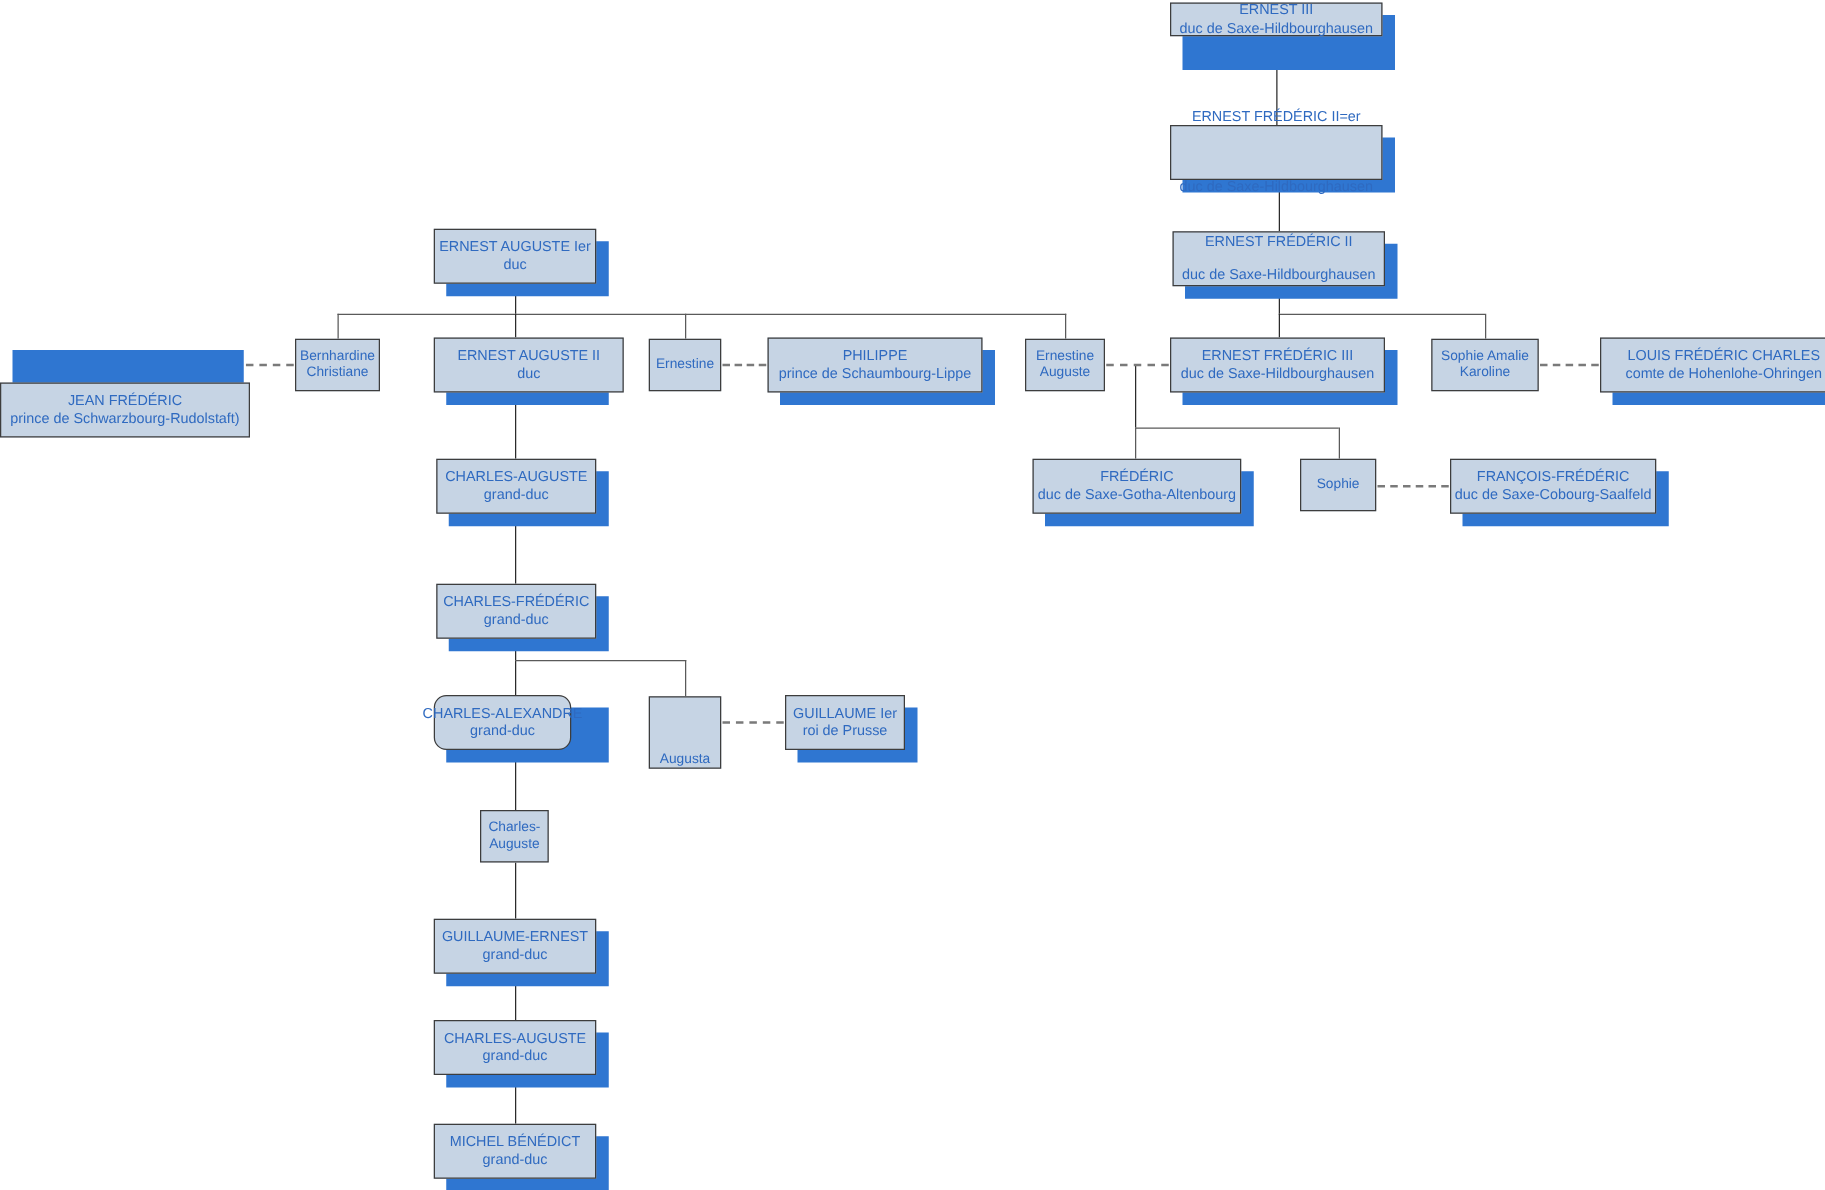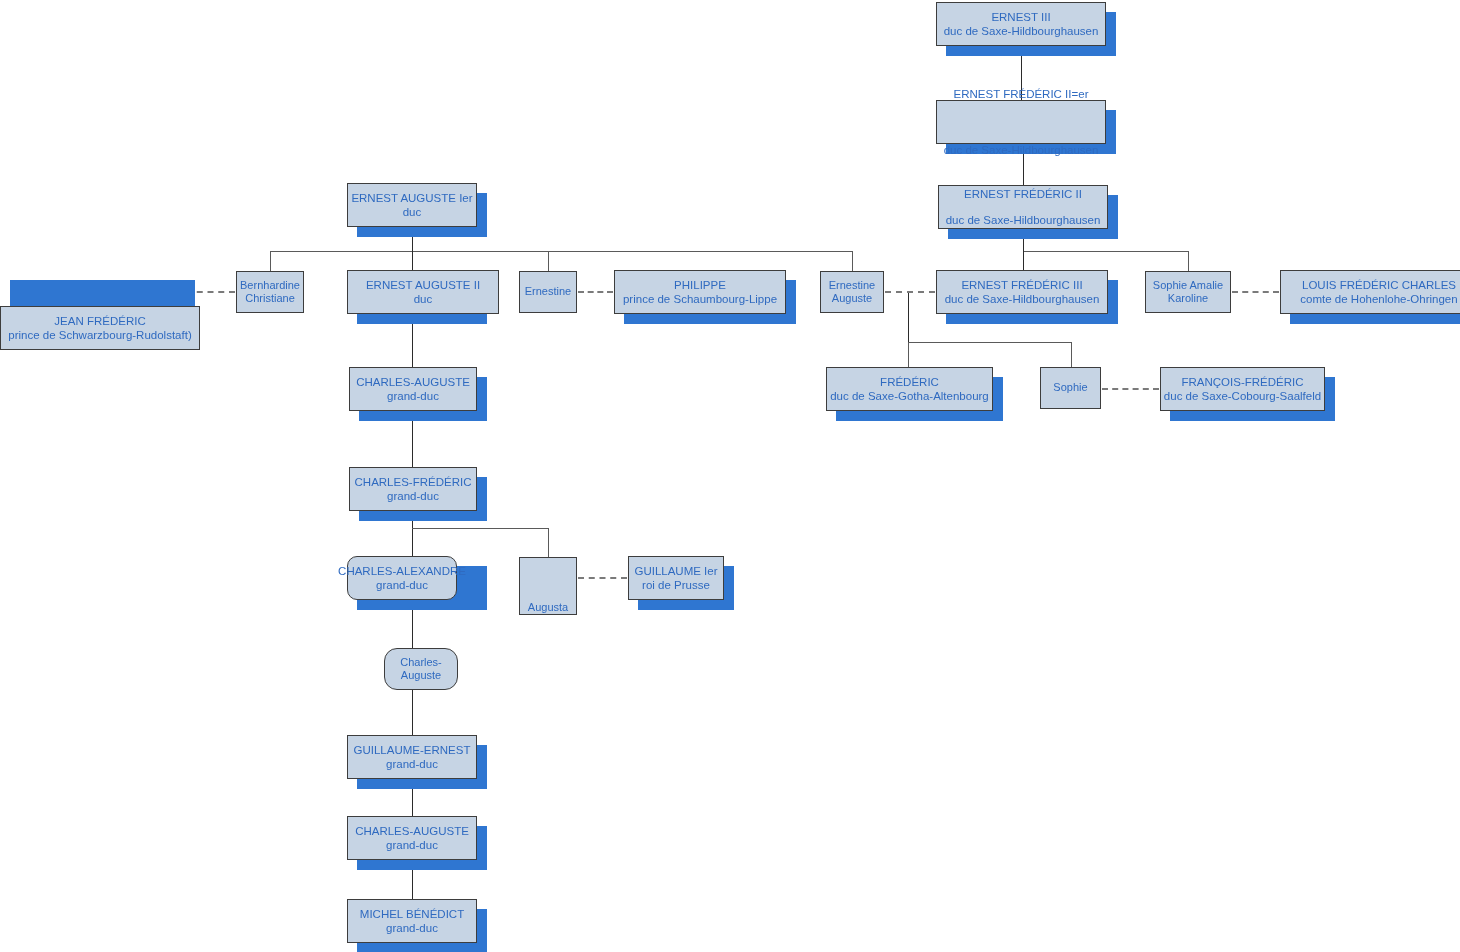--- a/index.html
+++ b/index.html
@@ -88,21 +88,21 @@
 
   <div class="dash" style="left:186px;top:291px;width:49px;"></div>
   <div class="dash" style="left:578px;top:291px;width:35px;"></div>
   <div class="dash" style="left:885px;top:291px;width:50px;"></div>
   <div class="dash" style="left:1232px;top:291px;width:47px;"></div>
   <div class="dash" style="left:1102px;top:388px;width:57px;"></div>
   <div class="dash" style="left:578px;top:577px;width:49px;"></div>
 
   <div id="nodes">
       <div class="shadow" style="left: 946px; top: 12px; width: 170px; height: 44px;"></div>
-      <div class="node big" style="left: 936px; top: 2px; width: 170px; height: 44px; text-align: center;">
+      <div class="node big" style="left: 936px; top: 2px; width: 170px; height: 27px; text-align: center;">
         <span class="t1">ERNEST III</span>
         <span class="t2">duc  de Saxe-Hildbourghausen</span>
       </div>
       <div class="shadow" style="left: 946px; top: 110px; width: 170px; height: 44px;"></div>
       <div class="node big" style="left: 936px; top: 100px; width: 170px; height: 44px; gap: 41px;">
         <span class="t1">ERNEST FRÉDÉRIC II=er</span>
         <span class="t2">duc de Saxe-Hildbourghausen</span>
       </div>
       <div class="shadow" style="left: 948px; top: 195px; width: 170px; height: 44px;"></div>
       <div class="node big" style="left: 938px; top: 185px; width: 170px; height: 44px; gap: 11px;">
@@ -183,21 +183,21 @@
         <span class="t2">grand-duc</span>
       </div>
       <div class="node small" style="left: 519px; top: 557px; width: 58px; height: 58px; justify-content: flex-end;">
         <span class="t1">Augusta</span>
       </div>
       <div class="shadow" style="left: 638px; top: 566px; width: 96px; height: 44px;"></div>
       <div class="node big" style="left: 628px; top: 556px; width: 96px; height: 44px;">
         <span class="t1">GUILLAUME Ier</span>
         <span class="t2">roi de Prusse</span>
       </div>
-      <div class="node small" style="left: 384px; top: 648px; width: 74px; height: 42px; border-radius: 13px;">
+      <div class="node small" style="left: 384px; top: 648px; width: 55px; height: 42px;">
         <span class="t1">Charles-</span>
         <span class="t2">Auguste</span>
       </div>
       <div class="shadow" style="left: 357px; top: 745px; width: 130px; height: 44px;"></div>
       <div class="node big" style="left: 347px; top: 735px; width: 130px; height: 44px;">
         <span class="t1">GUILLAUME-ERNEST</span>
         <span class="t2">grand-duc</span>
       </div>
       <div class="shadow" style="left: 357px; top: 826px; width: 130px; height: 44px;"></div>
       <div class="node big" style="left: 347px; top: 816px; width: 130px; height: 44px;">

